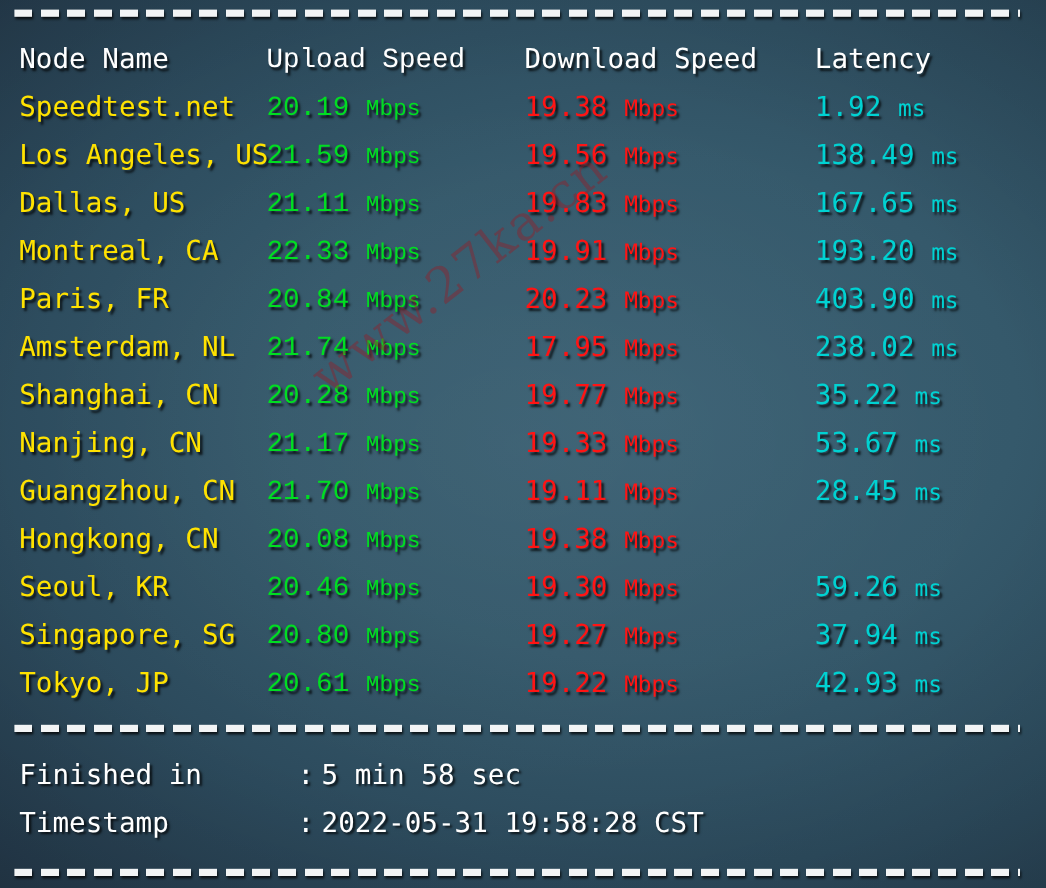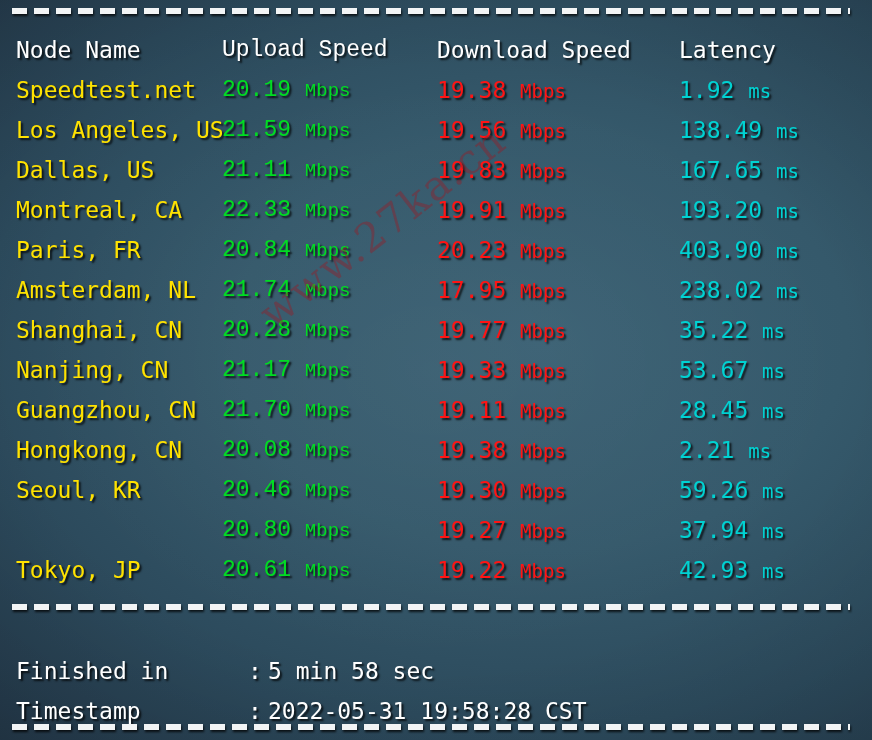--- a/index.html
+++ b/index.html
@@ -95,21 +95,20 @@
   .data .c-lat  { color: #00d2d2; text-align: right; }
 
   .unit { font-size: 19px; }
 
   .footer {
     position: absolute;
     left: 0;
     top: 626px;
     width: 872px;
     z-index: 2;
-    margin-top: 25px;
   }
   .frow {
     position: relative;
     height: 40px;
     white-space: nowrap;
   }
   .flabel, .fcolon, .fvalue {
     position: absolute;
     top: 0;
     font-size: 23px;
@@ -187,29 +186,29 @@
         <div class="row data">
           <span class="cell c-node"><span>Guangzhou, CN</span></span>
           <span class="cell c-up"><span>21.70</span> <span class="unit">Mbps</span></span>
           <span class="cell c-down"><span>19.11</span> <span class="unit">Mbps</span></span>
           <span class="cell c-lat"><span>28.45</span> <span class="unit">ms</span></span>
         </div>
         <div class="row data">
           <span class="cell c-node"><span>Hongkong, CN</span></span>
           <span class="cell c-up"><span>20.08</span> <span class="unit">Mbps</span></span>
           <span class="cell c-down"><span>19.38</span> <span class="unit">Mbps</span></span>
-          <span class="cell c-lat"><span>2.21</span> <span class="unit">ms</span></span>
         </div>
         <div class="row data">
           <span class="cell c-node"><span>Seoul, KR</span></span>
           <span class="cell c-up"><span>20.46</span> <span class="unit">Mbps</span></span>
           <span class="cell c-down"><span>19.30</span> <span class="unit">Mbps</span></span>
           <span class="cell c-lat"><span>59.26</span> <span class="unit">ms</span></span>
         </div>
         <div class="row data">
+          <span class="cell c-node"><span>Singapore, SG</span></span>
           <span class="cell c-up"><span>20.80</span> <span class="unit">Mbps</span></span>
           <span class="cell c-down"><span>19.27</span> <span class="unit">Mbps</span></span>
           <span class="cell c-lat"><span>37.94</span> <span class="unit">ms</span></span>
         </div>
         <div class="row data">
           <span class="cell c-node"><span>Tokyo, JP</span></span>
           <span class="cell c-up"><span>20.61</span> <span class="unit">Mbps</span></span>
           <span class="cell c-down"><span>19.22</span> <span class="unit">Mbps</span></span>
           <span class="cell c-lat"><span>42.93</span> <span class="unit">ms</span></span>
         </div>

